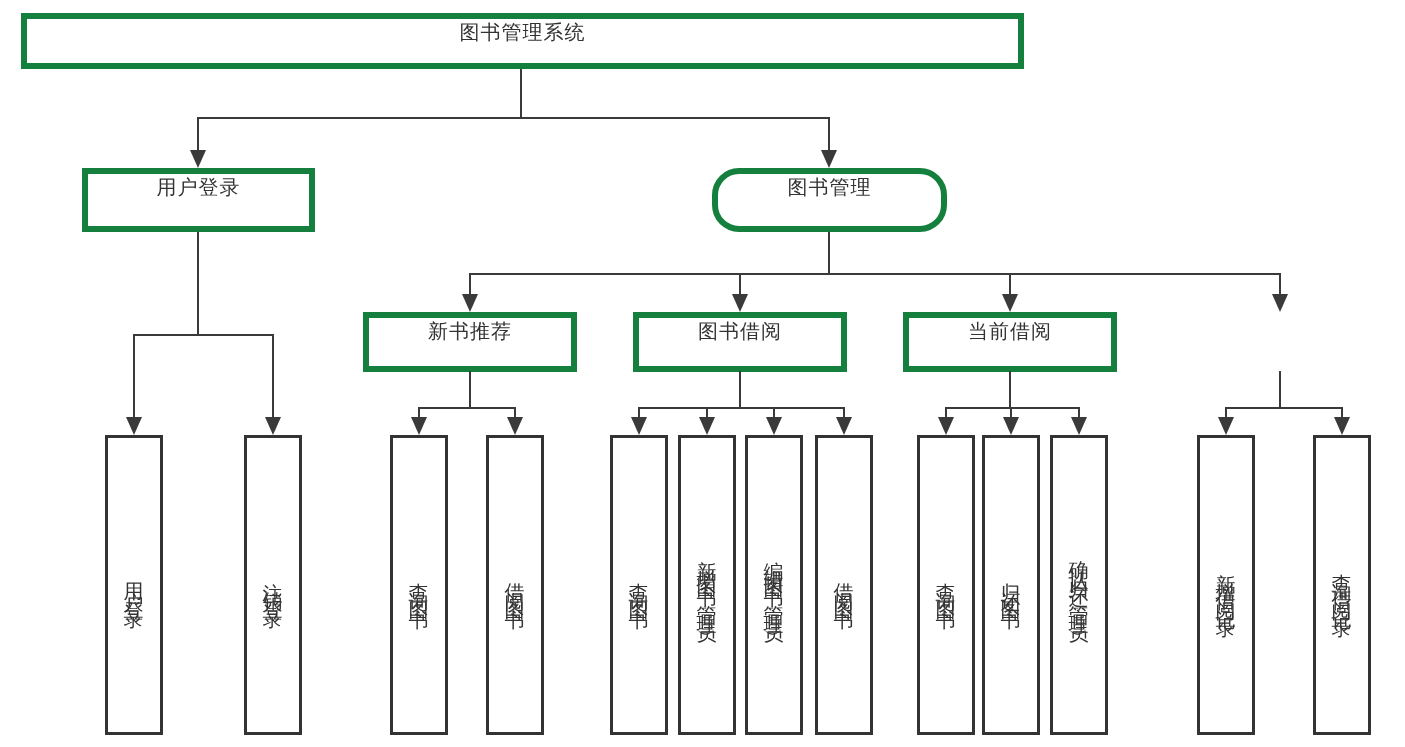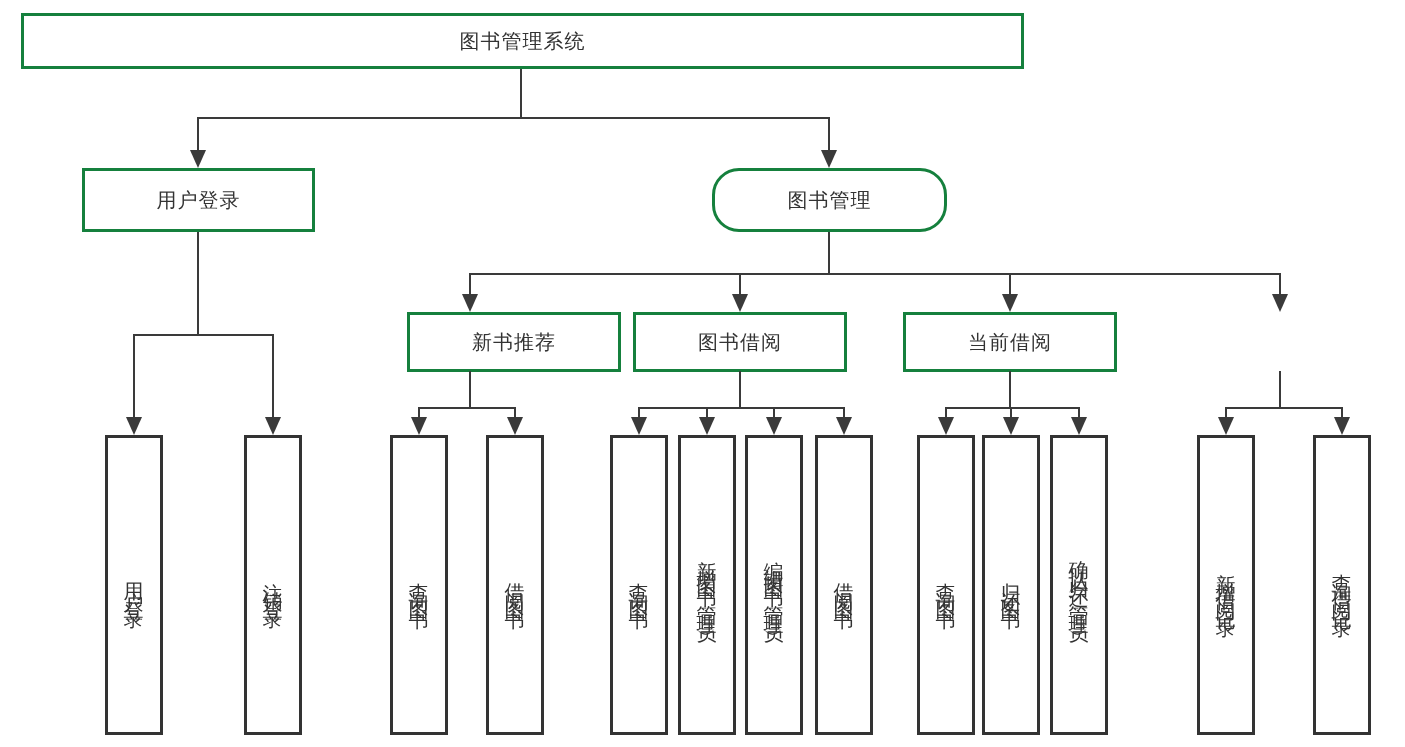--- a/index.html
+++ b/index.html
@@ -7,24 +7,24 @@
     position:relative;
     width:1405px;height:747px;
     background:#fff;
     font-family:"Liberation Sans","DejaVu Sans",sans-serif;
     color:#333;
     overflow:hidden;
   }
   .node{
     position:absolute;
     box-sizing:border-box;
-    border:3px solid #15803d;
+    border:6px solid #15803d;
     background:#fff;
     display:flex;
-    align-items:center;
+    align-items:flex-start;
     justify-content:center;
     font-size:20px;
     letter-spacing:1px;
     color:#333;
   }
   .leaf{
     position:absolute;
     box-sizing:border-box;
     border:3px solid #333;
     background:#fff;
@@ -72,21 +72,21 @@
     <span>图书管理系统</span>
   </div>
 
   <div class="node" style="left:82px;top:168px;width:233px;height:64px;">
     <span>用户登录</span>
   </div>
   <div class="node" style="left:712px;top:168px;width:235px;height:64px;border-radius:27px;">
     <span>图书管理</span>
   </div>
 
-  <div class="node" style="left:363px;top:312px;width:214px;height:60px;margin-left:44px;">
+  <div class="node" style="left:363px;top:312px;width:214px;height:60px;">
     <span>新书推荐</span>
   </div>
   <div class="node" style="left:633px;top:312px;width:214px;height:60px;">
     <span>图书借阅</span>
   </div>
   <div class="node" style="left:903px;top:312px;width:214px;height:60px;">
     <span>当前借阅</span>
   </div>
 
   <div class="leaf" style="left:105px;">

